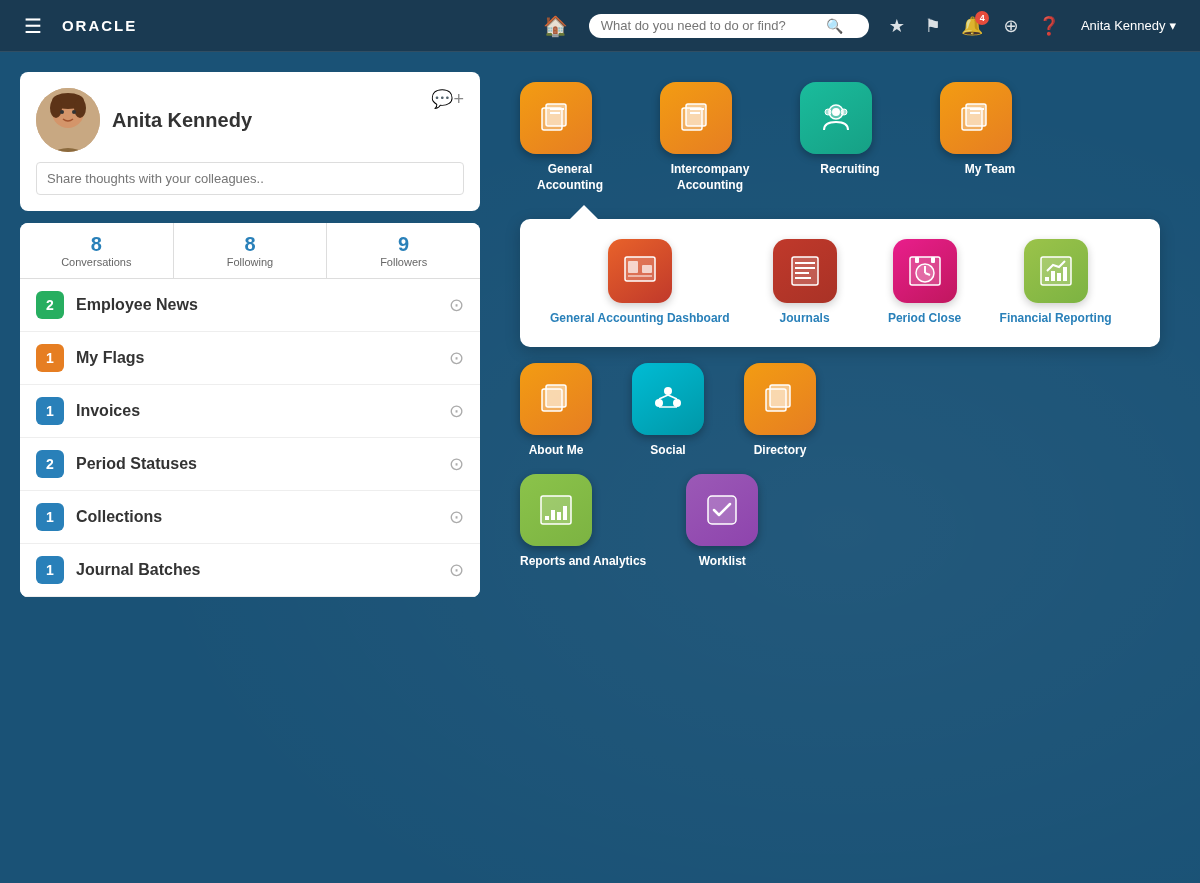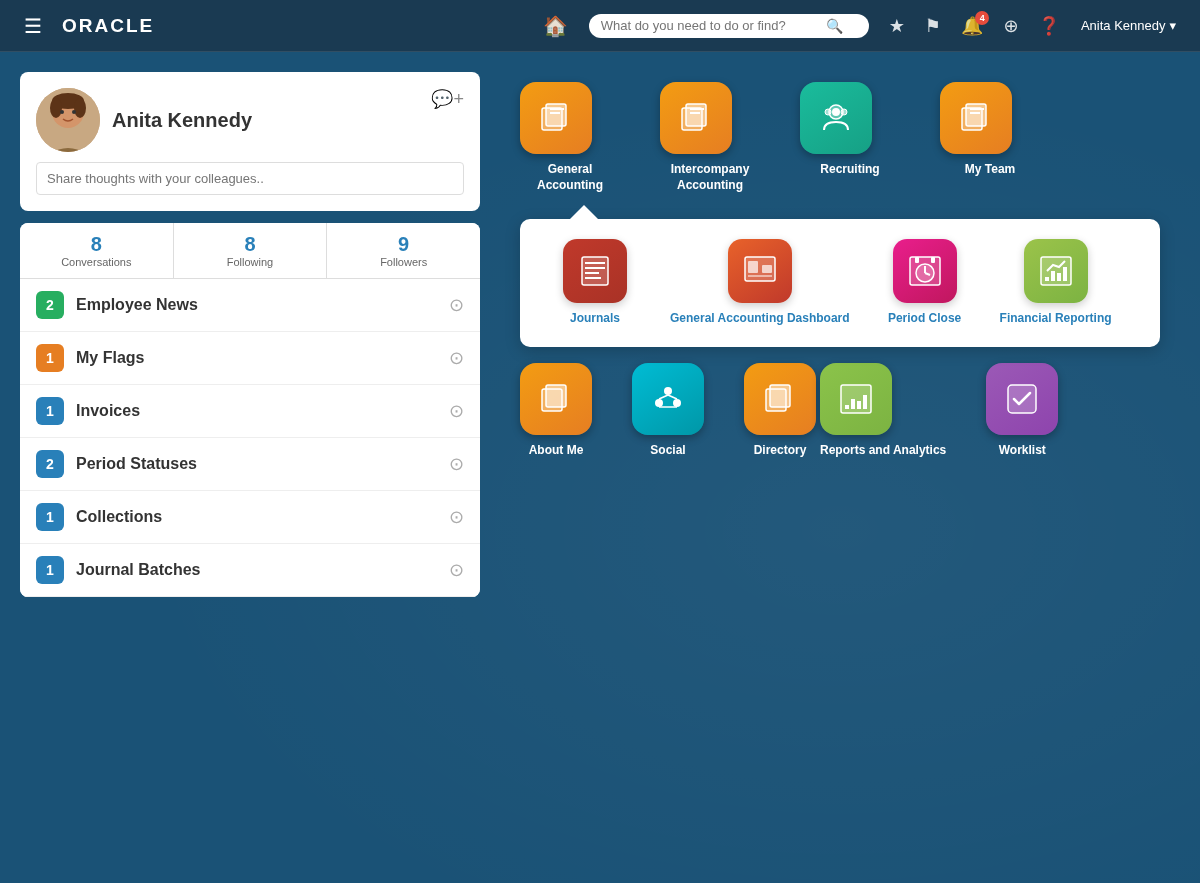--- a/index.html
+++ b/index.html
@@ -36,21 +36,21 @@
 
     .nav-hamburger {
       color: white;
       font-size: 20px;
       cursor: pointer;
       padding: 4px 8px;
     }
 
     .nav-logo {
       color: white;
-      font-size: 19px;
+      font-size: 15px;
       font-weight: bold;
       letter-spacing: 2px;
       margin-right: 8px;
     }
 
     .nav-home {
       color: rgba(255,255,255,0.9);
       font-size: 20px;
       cursor: pointer;
       padding: 4px 8px;
@@ -537,42 +537,42 @@
           </svg>
         </div>
         <span class="app-label">My Team</span>
       </div>
 
     </div>
 
     <div class="expanded-panel">
 
       <div class="expanded-app-item">
+        <div class="expanded-app-icon" style="background: linear-gradient(145deg, #e8622a, #c0392b);">
+          <svg width="36" height="36" viewBox="0 0 36 36" fill="white">
+            <rect x="3" y="4" width="30" height="24" rx="2" fill="rgba(255,255,255,0.2)" stroke="white" stroke-width="1.5"></rect>
+            <rect x="6" y="8" width="10" height="12" rx="1" fill="white" opacity="0.7"></rect>
+            <rect x="20" y="12" width="10" height="8" rx="1" fill="white" opacity="0.7"></rect>
+            <rect x="6" y="22" width="24" height="2" fill="rgba(255,255,255,0.5)"></rect>
+          </svg>
+        </div>
+        <span class="expanded-app-label">General Accounting Dashboard</span>
+      </div>
+
+      <div class="expanded-app-item">
         <div class="expanded-app-icon" style="background: linear-gradient(145deg, #c0392b, #a93226);">
           <svg width="36" height="36" viewBox="0 0 36 36" fill="white">
             <rect x="5" y="4" width="26" height="28" rx="2" fill="rgba(255,255,255,0.2)" stroke="white" stroke-width="1.5"></rect>
             <rect x="8" y="9" width="20" height="2" fill="white"></rect>
             <rect x="8" y="14" width="20" height="2" fill="white"></rect>
             <rect x="8" y="19" width="14" height="2" fill="white"></rect>
             <rect x="8" y="24" width="16" height="2" fill="white"></rect>
           </svg>
         </div>
         <span class="expanded-app-label">Journals</span>
-      </div>
-
-      <div class="expanded-app-item">
-        <div class="expanded-app-icon" style="background: linear-gradient(145deg, #e8622a, #c0392b);">
-          <svg width="36" height="36" viewBox="0 0 36 36" fill="white">
-            <rect x="3" y="4" width="30" height="24" rx="2" fill="rgba(255,255,255,0.2)" stroke="white" stroke-width="1.5"></rect>
-            <rect x="6" y="8" width="10" height="12" rx="1" fill="white" opacity="0.7"></rect>
-            <rect x="20" y="12" width="10" height="8" rx="1" fill="white" opacity="0.7"></rect>
-            <rect x="6" y="22" width="24" height="2" fill="rgba(255,255,255,0.5)"></rect>
-          </svg>
-        </div>
-        <span class="expanded-app-label">General Accounting Dashboard</span>
       </div>
 
       <div class="expanded-app-item">
         <div class="expanded-app-icon" style="background: linear-gradient(145deg, #e91e8c, #c0175e);">
           <svg width="36" height="36" viewBox="0 0 36 36" fill="white">
             <rect x="3" y="4" width="30" height="28" rx="2" fill="rgba(255,255,255,0.2)" stroke="white" stroke-width="1.5"></rect>
             <circle cx="18" cy="20" r="9" fill="rgba(255,255,255,0.2)" stroke="white" stroke-width="1.5"></circle>
             <line x1="18" y1="20" x2="18" y2="13" stroke="white" stroke-width="2"></line>
             <line x1="18" y1="20" x2="23" y2="22" stroke="white" stroke-width="2"></line>
             <rect x="8" y="4" width="4" height="6" rx="1" fill="white"></rect>
@@ -591,21 +591,21 @@
             <rect x="19" y="20" width="4" height="8" fill="white"></rect>
             <rect x="25" y="14" width="4" height="14" fill="white"></rect>
             <polyline points="9,18 15,12 21,14 27,8" stroke="white" stroke-width="2" fill="none"></polyline>
           </svg>
         </div>
         <span class="expanded-app-label">Financial Reporting</span>
       </div>
 
     </div>
 
-    <div style="display: flex; flex-direction: row; gap: 4px; padding: 0 20px;">
+    <div style="display: flex; flex-direction: column; gap: 16px; padding: 0 20px;">
 
       <div style="display: flex; gap: 40px;">
 
         <div class="app-item">
           <div class="app-icon icon-orange">
             <svg class="icon-svg" viewBox="0 0 36 36" fill="white">
               <rect x="4" y="8" width="20" height="22" rx="2" fill="rgba(255,255,255,0.3)" stroke="white" stroke-width="1.5"></rect>
               <rect x="8" y="4" width="20" height="22" rx="2" fill="rgba(255,255,255,0.5)" stroke="white" stroke-width="1.5"></rect>
             </svg>
           </div>

